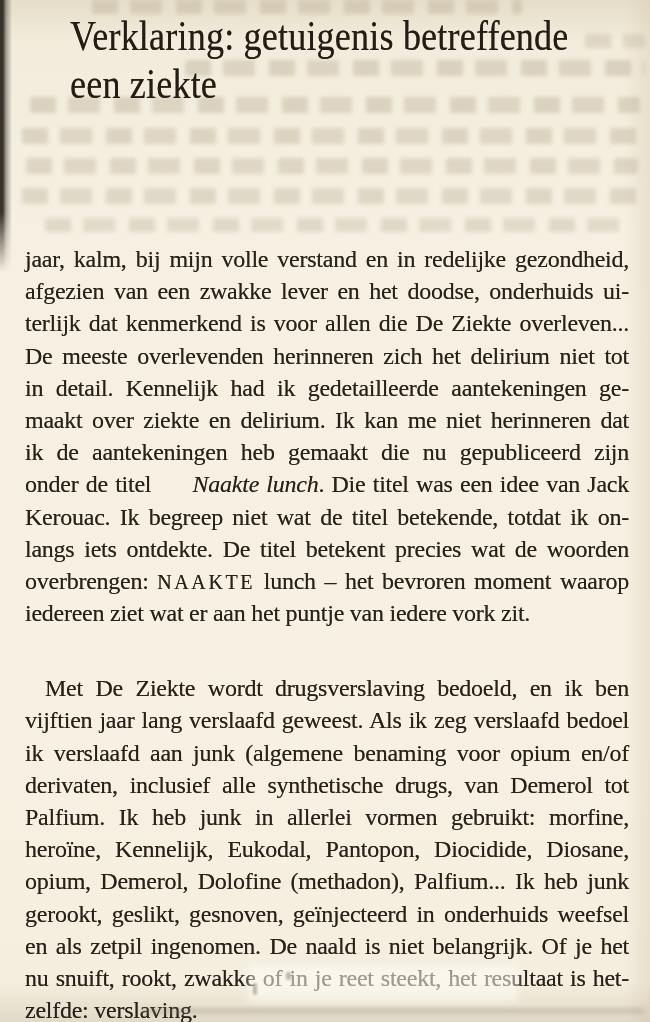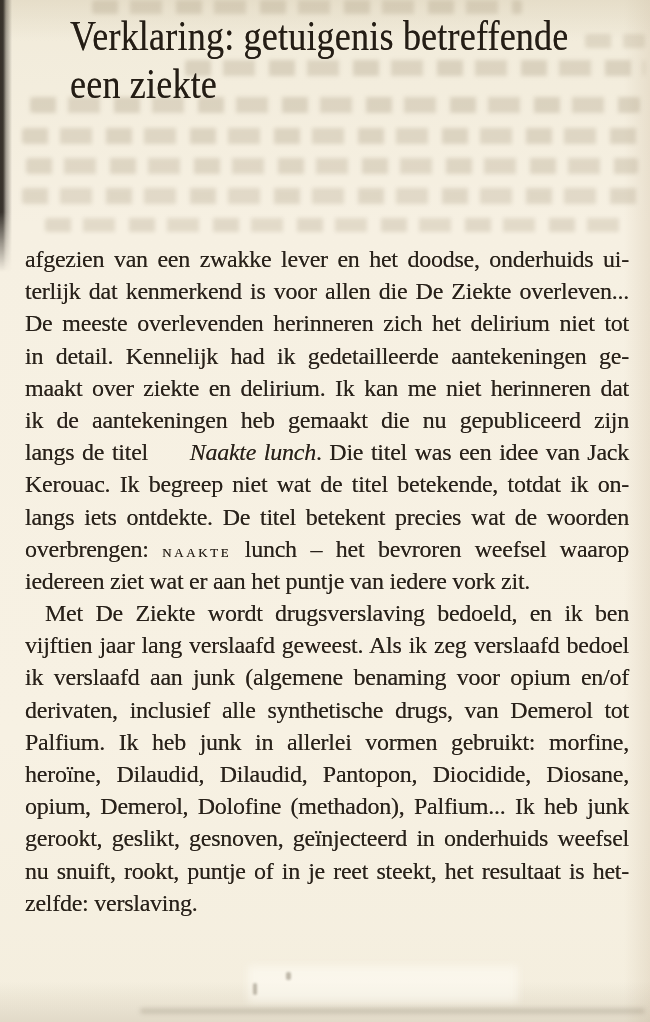--- a/index.html
+++ b/index.html
@@ -77,23 +77,23 @@
     letter-spacing: -0.25px;
     text-shadow: 0 0 0.4px rgba(40,32,22,0.65);
   }
   .line {
     text-align: justify;
     text-align-last: justify;
     white-space: normal;
     height: 32.2px; overflow: visible;
   }
   .line.lastline { text-align: right; text-align-last: left; }
-  .line.indent { text-indent: 20px; }
+  .line.indent { text-indent: 20px; margin-top: 43px; }
   .seg-italic { font-style: italic; margin-left: 34px; }
-  .seg-smallcaps { font-size: 13px; letter-spacing: 2.6px; }
+  .seg-smallcaps { font-size: 20px; letter-spacing: 2.6px; }
 </style>
 </head>
 <body>
 
 <div id="page">
 
   <div class="ghost" style="left:92px; top:0px;  width:430px; height:14px; opacity:0.45;"></div>
   <div class="ghost" style="left:585px; top:34px; width:60px;  height:14px; opacity:0.40;"></div>
   <div class="ghost" style="left:185px; top:60px; width:460px; height:16px; opacity:0.50;"></div>
   <div class="ghost" style="left:30px;  top:97px; width:610px; height:16px; opacity:0.50;"></div>
@@ -103,40 +103,42 @@
   <div class="ghost" style="left:45px;  top:218px; width:575px; height:14px; opacity:0.42;"></div>
 
   <div class="gutter-edge"></div>
 
   <div class="title">
     <div>Verklaring: getuigenis betreffende</div>
     <div>een ziekte</div>
   </div>
 
   <div class="bodytext" id="body-text">
+      <div class="line"><span>jaar, kalm, bij mijn volle verstand en in redelijke gezondheid,</span></div>
       <div class="line"><span>afgezien van een zwakke lever en het doodse, onderhuids ui-</span></div>
       <div class="line"><span>terlijk dat kenmerkend is voor allen die De Ziekte overleven...</span></div>
       <div class="line"><span>De meeste overlevenden herinneren zich het delirium niet tot</span></div>
       <div class="line"><span>in detail. Kennelijk had ik gedetailleerde aantekeningen ge-</span></div>
       <div class="line"><span>maakt over ziekte en delirium. Ik kan me niet herinneren dat</span></div>
       <div class="line"><span>ik de aantekeningen heb gemaakt die nu gepubliceerd zijn</span></div>
-      <div class="line"><span>langs de titel </span><span class="seg-italic">Naakte lunch</span><span>. Die titel was een idee van Jack</span></div>
+      <div class="line"><span>onder de titel </span><span class="seg-italic">Naakte lunch</span><span>. Die titel was een idee van Jack</span></div>
       <div class="line"><span>Kerouac. Ik begreep niet wat de titel betekende, totdat ik on-</span></div>
       <div class="line"><span>langs iets ontdekte. De titel betekent precies wat de woorden</span></div>
-      <div class="line"><span>overbrengen: </span><span class="seg-smallcaps">NAAKTE</span><span> lunch – het bevroren weefsel waarop</span></div>
+      <div class="line"><span>overbrengen: </span><span class="seg-smallcaps">NAAKTE</span><span> lunch – het bevroren moment waarop</span></div>
       <div class="line lastline"><span>iedereen ziet wat er aan het puntje van iedere vork zit.</span></div>
       <div class="line indent"><span>Met De Ziekte wordt drugsverslaving bedoeld, en ik ben</span></div>
       <div class="line"><span>vijftien jaar lang verslaafd geweest. Als ik zeg verslaafd bedoel</span></div>
       <div class="line"><span>ik verslaafd aan junk (algemene benaming voor opium en/of</span></div>
       <div class="line"><span>derivaten, inclusief alle synthetische drugs, van Demerol tot</span></div>
       <div class="line"><span>Palfium. Ik heb junk in allerlei vormen gebruikt: morfine,</span></div>
-      <div class="line"><span>heroïne, Dilaudid, Dilaudid, Pantopon, Diocidide, Diosane,</span></div>
+      <div class="line"><span>heroïne, Kennelijk, Eukodal, Pantopon, Diocidide, Diosane,</span></div>
       <div class="line"><span>opium, Demerol, Dolofine (methadon), Palfium... Ik heb junk</span></div>
       <div class="line"><span>gerookt, geslikt, gesnoven, geïnjecteerd in onderhuids weefsel</span></div>
-      <div class="line"><span>nu snuift, rookt, puntje of in je reet steekt, het resultaat is het-</span></div>
+      <div class="line"><span>en als zetpil ingenomen. De naald is niet belangrijk. Of je het</span></div>
+      <div class="line"><span>nu snuift, rookt, zwakke of in je reet steekt, het resultaat is het-</span></div>
       <div class="line lastline"><span>zelfde: verslaving.</span></div>
     </div>
 
   <div class="light-patch" style="left:248px; top:966px; width:270px; height:36px;"></div>
   <div class="ghost-dot" style="left:253px; top:983px; width:4px; height:12px;"></div>
   <div class="ghost-dot" style="left:286px; top:972px; width:5px; height:8px;"></div>
   <div class="bottom-smudge" style="left:140px; top:1008px; width:505px; height:6px;"></div>
 
 </div>
 

